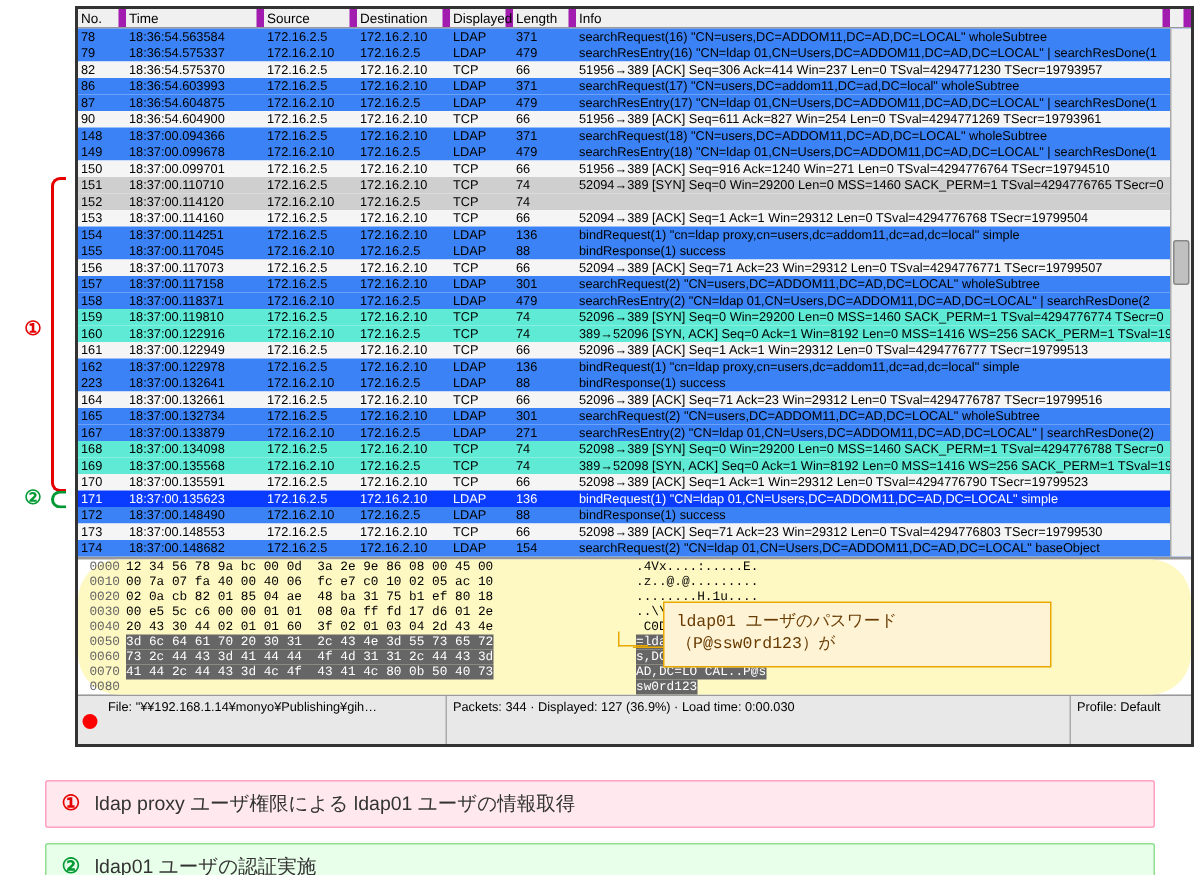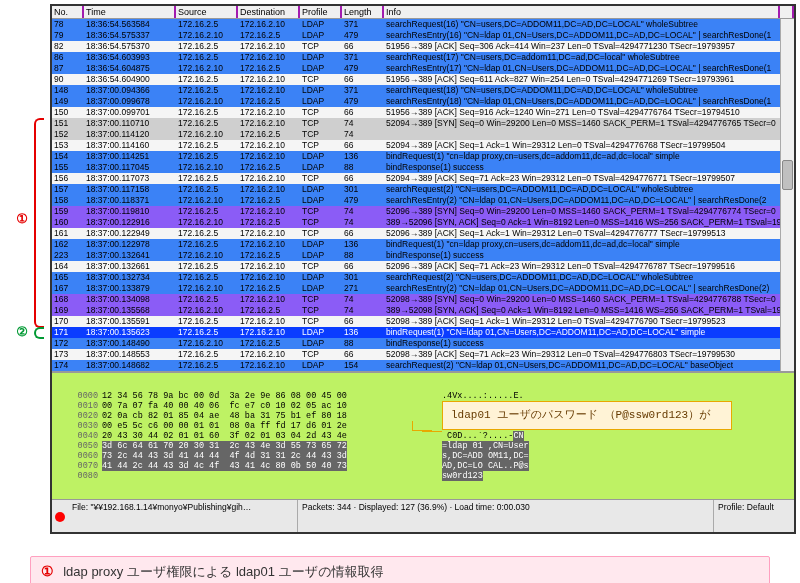--- a/index.html
+++ b/index.html
@@ -1,45 +1,45 @@
 <!DOCTYPE html>
 <html><head>
 <meta charset="utf-8">
 <style>
   * { box-sizing: border-box; margin: 0; padding: 0; }
   body { font-family: "MS Gothic", "Segoe UI", Arial, sans-serif; font-size: 10px; background: #fff; width: 800px; }
   
   .outer-border { border: 2px solid #333; margin: 4px; }
   
   .header-row { display: grid; grid-template-columns: 32px 92px 62px 62px 42px 42px auto 14px; background: #f0f0f0; border-bottom: 1px solid #999; }
-  .header-row .hcell { padding: 1px 2px; border-right: 2px solid #a21caf; font-size: 9px; color: #000; }
+  .header-row .hcell { padding: 1px 2px; border-right: 5px solid #a21caf; font-size: 9px; color: #000; }
   
   .table-body { position: relative; }
   .row { display: grid; grid-template-columns: 32px 92px 62px 62px 42px 42px auto; font-size: 8.5px; line-height: 11px; white-space: nowrap; overflow: hidden; color: #000; }
   .row .cell { padding: 0 2px; overflow: hidden; }
   .row.ldap { background: #3b82f6; }
   .row.tcp { background: #f5f5f5; }
   .row.gray1 { background: #cfcfcf; }
-  .row.gray2 { background: #8b5cf6; }
+  .row.gray2 { background: #5eead4; }
   .row.sel { background: #0a3cff; color: #fff; }
   
   .scroll-col { position: absolute; right: 0; top: 0; bottom: 0; width: 14px; background: #f0f0f0; border-left: 1px solid #aaa; }
   .scroll-thumb { position: absolute; left: 1px; right: 1px; top: 40%; height: 30px; background: #c0c0c0; border: 1px solid #888; border-radius: 2px;}
   
   .divider { height: 2px; background: #999; }
   
-  .hex-pane { display: flex; font-family: "Courier New", monospace; font-size: 8.5px; position: relative; padding: 18px; background: #bef264; min-height: 90px; }
+  .hex-pane { display: flex; font-family: "Courier New", monospace; font-size: 8.5px; position: relative; padding: 0; background: #fef9c3; min-height: 90px; border-radius: 27px; }
   .hex-offset { width: 32px; color: #666; text-align: right; padding-right: 4px; }
   .hex-bytes { width: 340px; }
   .hex-ascii { width: 130px; }
   .hex-line { line-height: 10px; white-space: pre; }
   .hex-hl-ascii { display:inline-block; background: #666; color:#fff; }
   .hex-hl-bytes { display:inline-block; background: #666; color:#fff; }
   
-  .callout-box { position: absolute; left: 390px; top: 28px; width: 290px; background: #fff3d6; border: 1px solid #e8a800; padding: 6px 8px; font-size: 11px; line-height: 15px; color: #663a00; }
+  .callout-box { position: absolute; left: 390px; top: 28px; width: 259px; background: #fff3d6; border: 1px solid #e8a800; padding: 6px 8px; font-size: 11px; line-height: 15px; color: #663a00; }
   .callout-line { position: absolute; left: 370px; top: 58px; width: 20px; height: 1px; background: #e8a800; }
   .callout-line2 { position: absolute; left: 360px; top: 48px; width: 20px; height: 10px; border-left: 1px solid #e8a800; border-bottom: 1px solid #e8a800; }
   
   .status-bar { display: flex; align-items: center; background: #e8e8e8; border-top: 1px solid #999; font-size: 8.5px; height: 33px; }
   .status-bar .seg { padding: 0 4px; border-right: 1px solid #aaa; height: 100%; line-height: 15px; }
   .status-icon { width: 10px; height: 10px; border-radius: 50%; background: red; display: inline-block; margin: 2px 3px 0 3px; vertical-align: top;}
   .status-bar .filler { flex: 1; }
   
   .bracket-1 { position: absolute; left: -18px; top: 0; bottom: 0; width: 10px; border: 2px solid #e50000; border-right: none; border-radius: 6px 0 0 6px; }
   .bracket-2 { position: absolute; left: -18px; top: 0; bottom: 0; width: 10px; border: 2px solid #009933; border-right: none; border-radius: 6px 0 0 6px; }
@@ -58,21 +58,21 @@
 <body>
 
 <div class="pkt-wrap">
   <div class="outer-border">
 
     <div class="header-row">
       <div class="hcell">No.</div>
       <div class="hcell">Time</div>
       <div class="hcell">Source</div>
       <div class="hcell">Destination</div>
-      <div class="hcell">Profile</div>
+      <div class="hcell">Displayed</div>
       <div class="hcell">Length</div>
       <div class="hcell">Info</div>
       <div class="hcell"></div>
     </div>
 
     <div class="table-body" style="position:relative">
       <div id="packet-rows" style="position:relative;">
         <div class="bracket-1" style="top:99px;height:210px"></div>
         <div class="circle-num c1" style="top:190px">①</div>
         <div class="bracket-2" style="top:308px;height:12px"></div>

